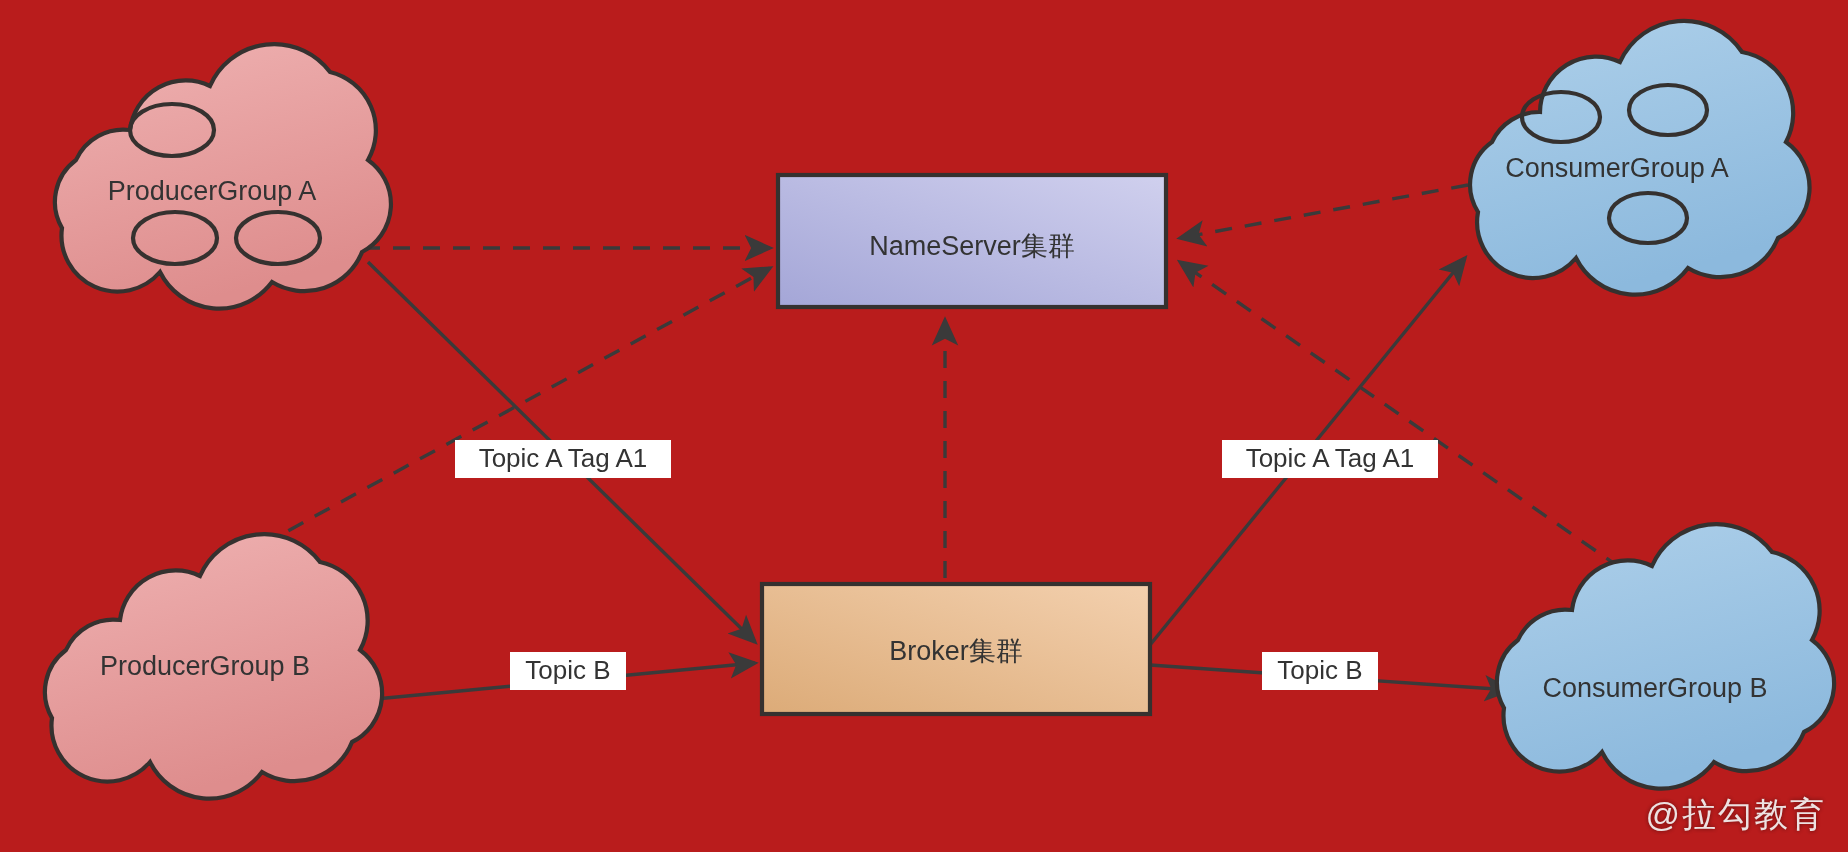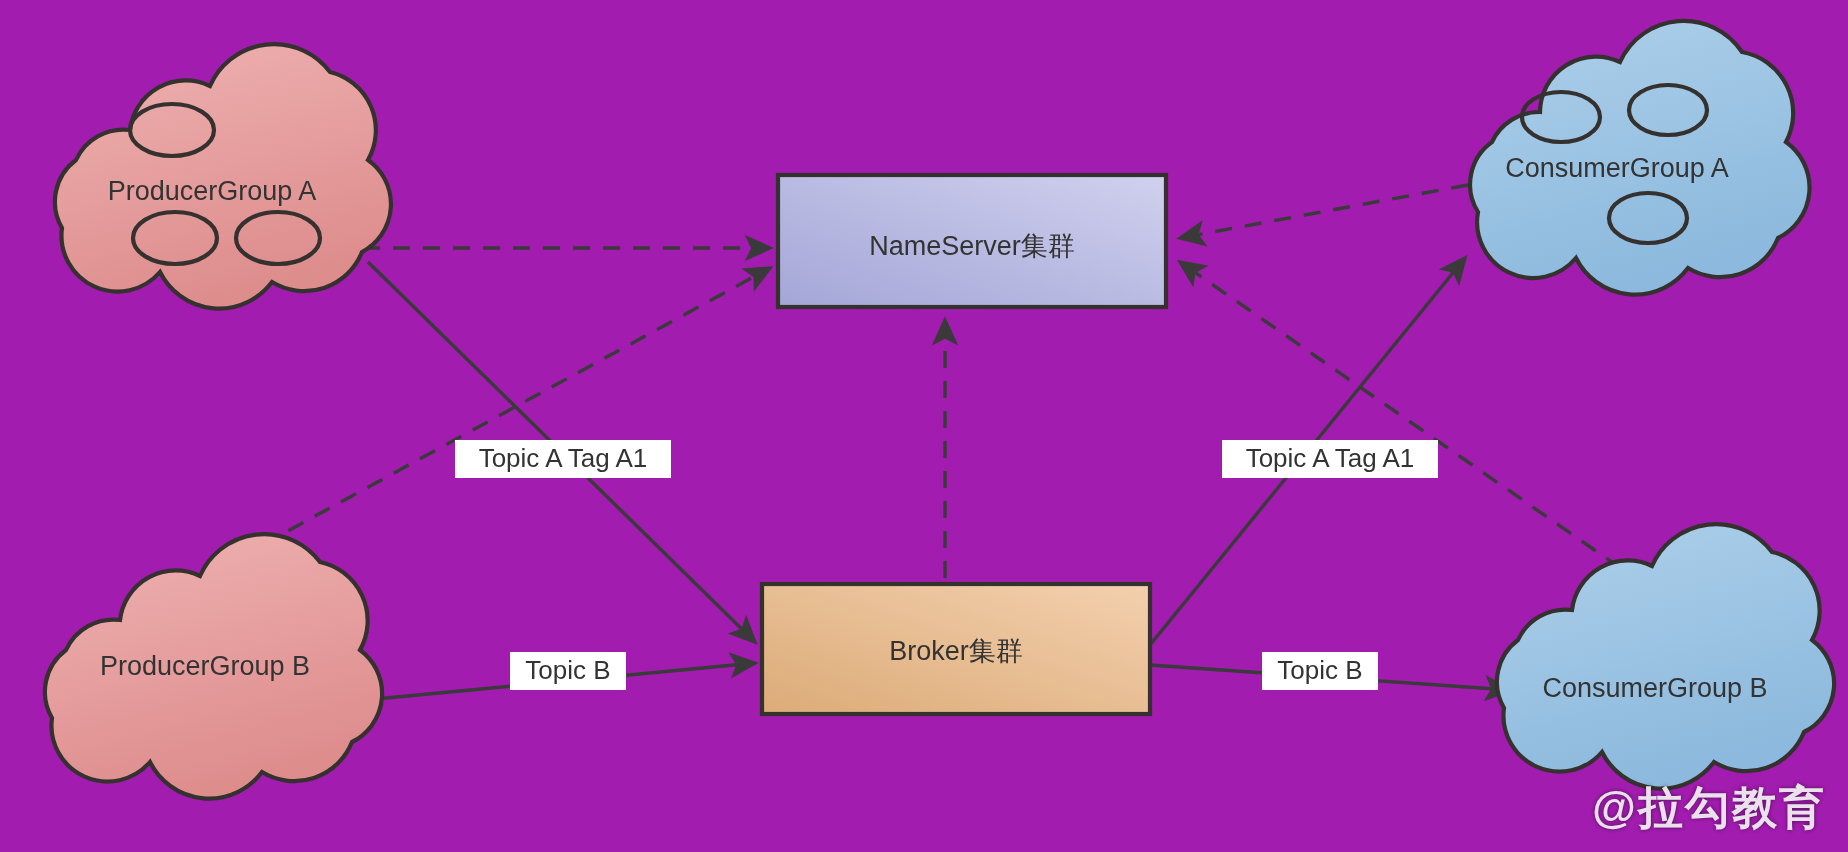--- a/index.html
+++ b/index.html
@@ -7,21 +7,21 @@
     padding: 0;
     background: #000000;
   }
   body {
     font-family: "Liberation Sans", sans-serif;
   }
   #canvas {
     position: relative;
     width: 1848px;
     height: 852px;
-    background: #a21caf;
+    background: #b91c1c;
     overflow: hidden;
   }
   #diagram-svg {
     position: absolute;
     left: 0;
     top: 0;
     width: 1848px;
     height: 852px;
   }
   .node-label {
@@ -60,22 +60,22 @@
     stroke-width: 4.2;
   }
   .label-bg {
     fill: #ffffff;
   }
   .watermark {
     position: absolute;
     right: 22px;
     bottom: 14px;
     font-family: "Liberation Sans", sans-serif;
-    font-size: 45px;
-    font-weight: bold;
+    font-size: 34px;
+    font-weight: normal;
     color: #f2f2f2;
     letter-spacing: 2px;
     opacity: 0.92;
     text-shadow: 0 0 4px rgba(0,0,0,0.55);
     user-select: none;
   }
 </style>
 </head>
 <body>
 

